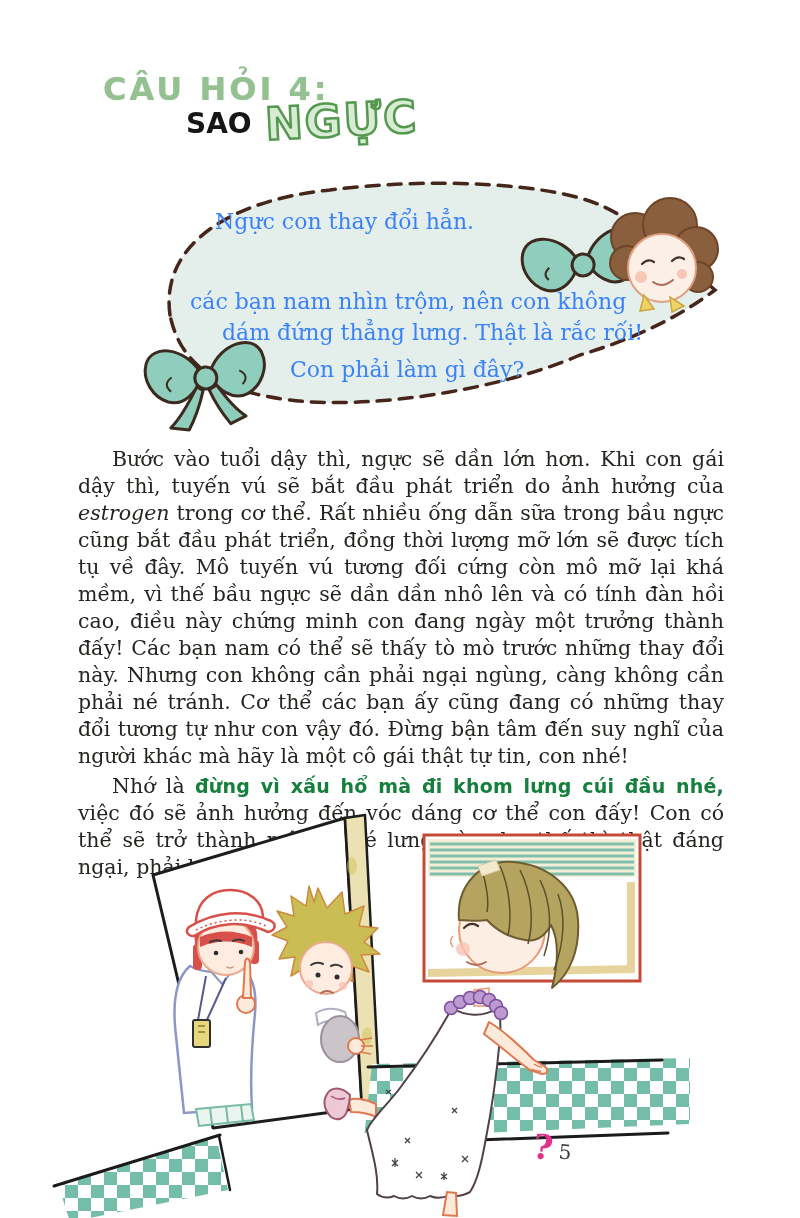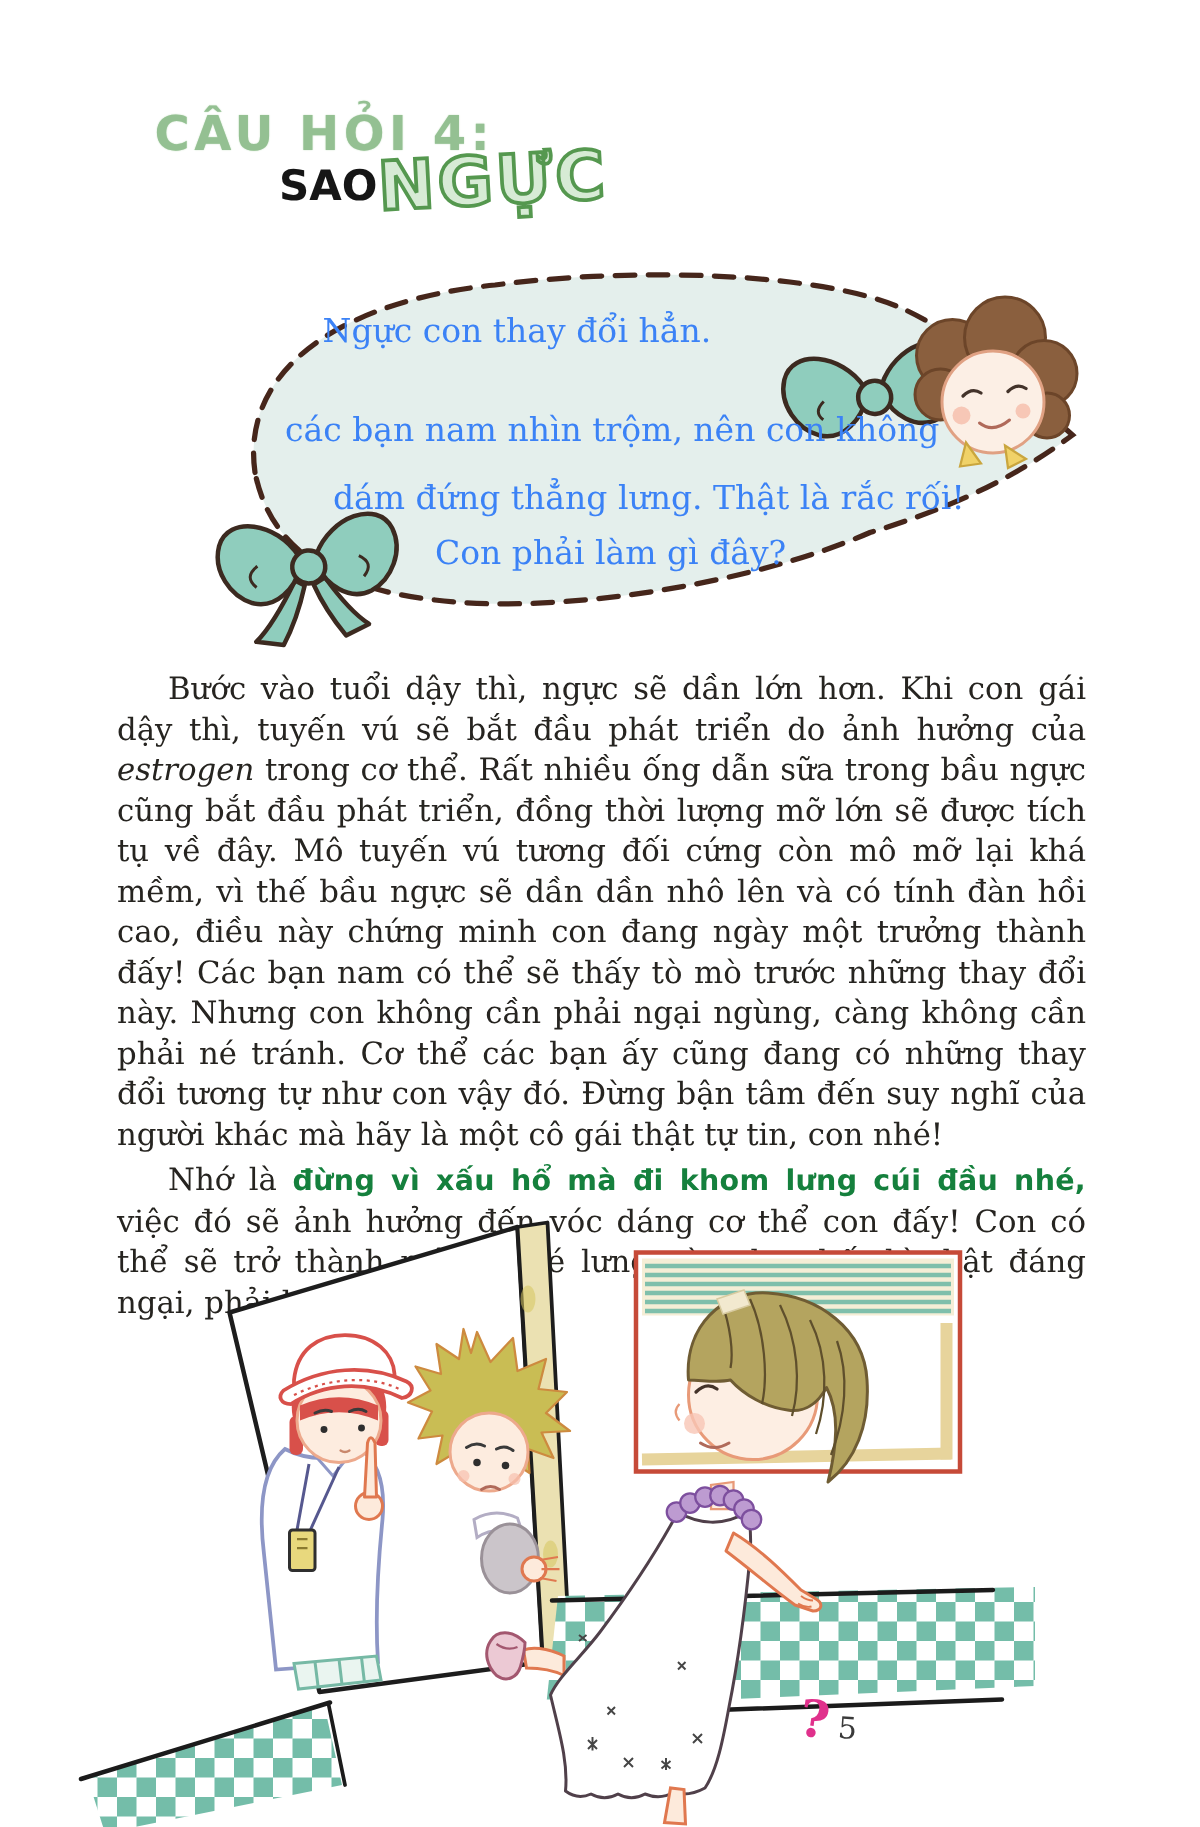--- a/index.html
+++ b/index.html
@@ -3,35 +3,35 @@
 <meta charset="utf-8">
 <style>
   html,body{margin:0;padding:0;background:#ffffff;}
   .page{position:relative;width:800px;height:1218px;background:#ffffff;overflow:hidden;
         font-family:"DejaVu Serif",serif;color:#272522;}
 
   
   .question-label{position:absolute;left:103px;top:70px;
     font-family:"DejaVu Sans",sans-serif;font-weight:bold;font-size:32px;
     letter-spacing:3px;color:#94c092;text-shadow:0 0 1px #b9d8b5;}
-  .title-row{position:absolute;left:186px;top:100px;display:flex;align-items:center;white-space:nowrap;}
+  .title-row{position:absolute;left:186px;top:100px;display:flex;align-items:center;gap:13px;white-space:nowrap;}
   .title-black{font-family:"DejaVu Sans",sans-serif;font-weight:bold;font-size:28px;
     letter-spacing:0px;color:#161616;}
   .title-bubble-word{font-family:"DejaVu Sans",sans-serif;font-weight:bold;font-size:45px;
     color:#d7ebd5;-webkit-text-stroke:2.5px #55984f;text-stroke:2.5px #55984f;
     transform:rotate(-3deg);letter-spacing:2px;margin-top:-6px;
     text-shadow:0 0 1px #55984f;}
 
   
   .bubble-svg{position:absolute;left:130px;top:165px;}
   .bubble-text{position:absolute;left:130px;top:165px;width:600px;height:270px;pointer-events:none;}
   .bubble-line{position:absolute;font-family:"DejaVu Serif",serif;font-size:22px;color:#3b82f6;white-space:nowrap;}
   .bl1{left:85px;top:44px;}
   .bl2{left:52px;top:81px;}
-  .bl3{left:60px;top:110px;}
+  .bl3{left:60px;top:124px;}
   .bl4{left:92px;top:155px;}
   .bl5{left:160px;top:192px;}
 
   
   .body-text{position:absolute;left:78px;top:446px;width:646px;
     font-family:"DejaVu Serif",serif;font-size:20.5px;line-height:27px;
     text-align:justify;color:#262420;}
   .body-text p{margin:0;text-indent:34px;}
   .body-text p + p{margin-top:3px;}
   .italic{font-style:italic;}

